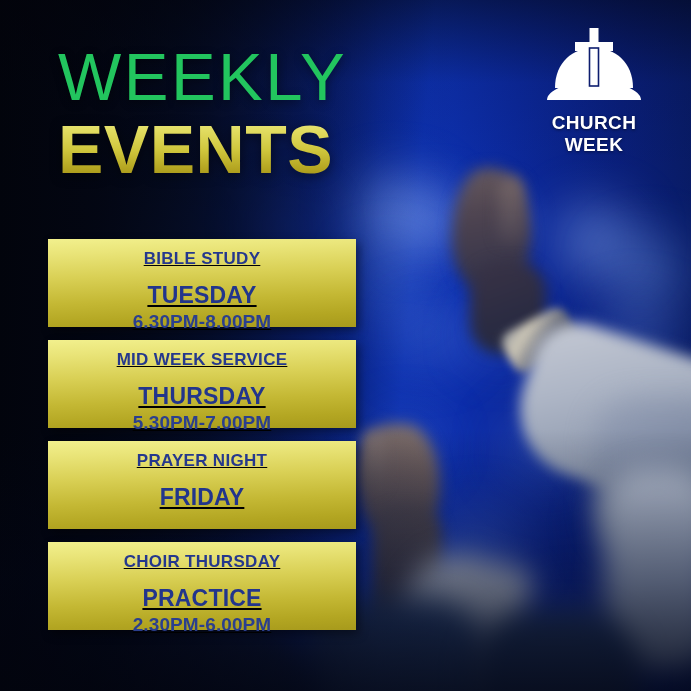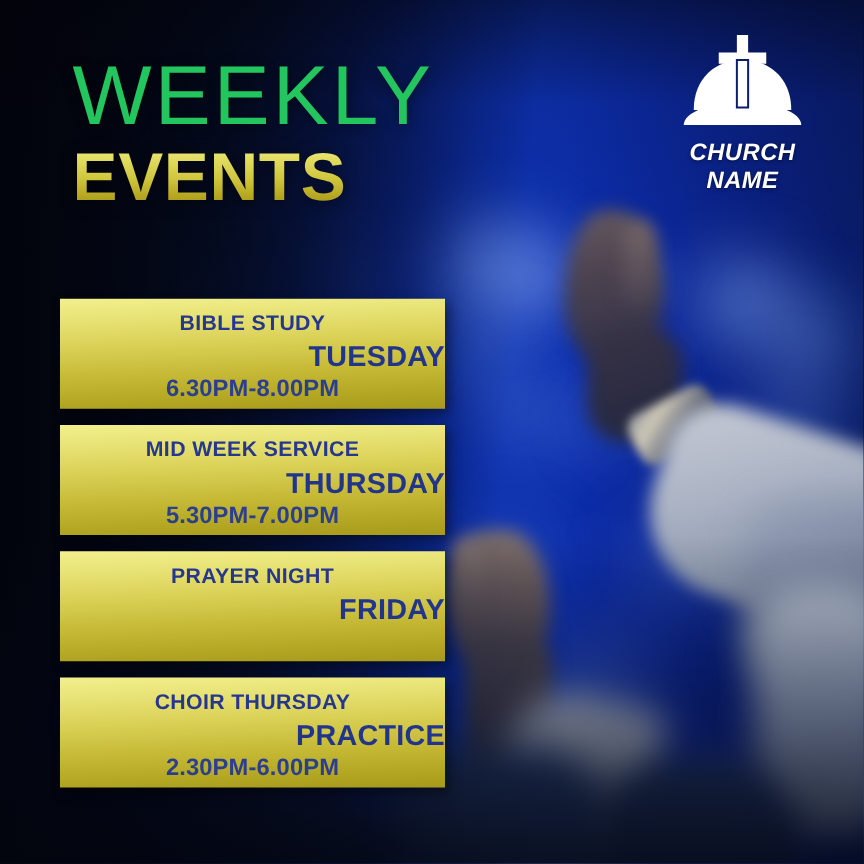--- a/index.html
+++ b/index.html
@@ -76,54 +76,54 @@
     z-index: 12;
   }
   .logo-mark { position:relative; width:110px; height:78px; margin:0 auto 8px; }
   .logo-name {
     color:#ffffff;
     font-size:19px;
     font-weight:bold;
     line-height:1.16;
     letter-spacing:0.4px;
     text-shadow: 0 1px 3px rgba(0,0,0,0.5);
-    font-style: italic;
   }
 
   
   #headline { position:absolute; left:58px; top:44px; z-index:12; }
   .h-weekly {
     color:#22c55e;
     font-size:67px;
     font-weight:normal;
     letter-spacing:2.5px;
     line-height:0.97;
     text-shadow: 0 2px 10px rgba(0,0,0,0.45);
   }
   .h-events {
-    font-size:54px;
+    font-size:68px;
     font-weight:bold;
     letter-spacing:0.5px;
     line-height:1.0;
     margin-top:6px;
     background: linear-gradient(180deg, #efef8e 0%, #e2dd62 22%, #cfc63c 52%, #b5a622 78%, #9c8c14 100%);
     -webkit-background-clip: text;
     background-clip: text;
     color: transparent;
     -webkit-text-fill-color: transparent;
     filter: drop-shadow(0 2px 6px rgba(0,0,0,0.5));
   }
 
   
   #cards {
     position:absolute;
     left:48px;
     top:239px;
     width:308px;
     z-index:11;
+    text-decoration:underline;
   }
   .card {
     height:88px;
     margin-bottom:13px;
     padding-top:9px;
     text-align:center;
     background: linear-gradient(178deg,
        #f2f08d 0%,
        #e9e478 16%,
        #d9d055 40%,
@@ -140,22 +140,21 @@
     font-weight:bold;
     letter-spacing:0.3px;
     line-height:1.25;
   }
   .c-day {
     color:#22358c;
     font-size:23px;
     font-weight:bold;
     letter-spacing:0.2px;
     line-height:1.22;
-    margin-top:2px;
-    text-align:right;
+    margin-top:12px;
   }
   .c-time {
     color:#2b3f8e;
     font-size:19px;
     font-weight:bold;
     letter-spacing:0.1px;
     line-height:1.25;
     margin-top:1px;
   }
 </style>
@@ -250,21 +249,21 @@
         <path d="M8 74 C8 64 28 56 55 56 C82 56 102 64 102 74 Z" fill="#ffffff"></path>
 
         <rect x="50.5" y="2" width="9" height="58" fill="#ffffff"></rect>
 
         <rect x="36" y="16" width="38" height="9" fill="#ffffff"></rect>
 
         <rect x="50.5" y="22" width="9" height="38" fill="none" stroke="#0d1d6e" stroke-width="1.6"></rect>
       </svg>
     </div>
     <div class="logo-name">CHURCH</div>
-    <div class="logo-name">NAME</div>
+    <div class="logo-name">WEEK</div>
   </div>
 
   <div id="headline">
     <div class="h-weekly">WEEKLY</div>
     <div class="h-events">EVENTS</div>
   </div>
 
   <div id="cards">
 
     <div class="card">

